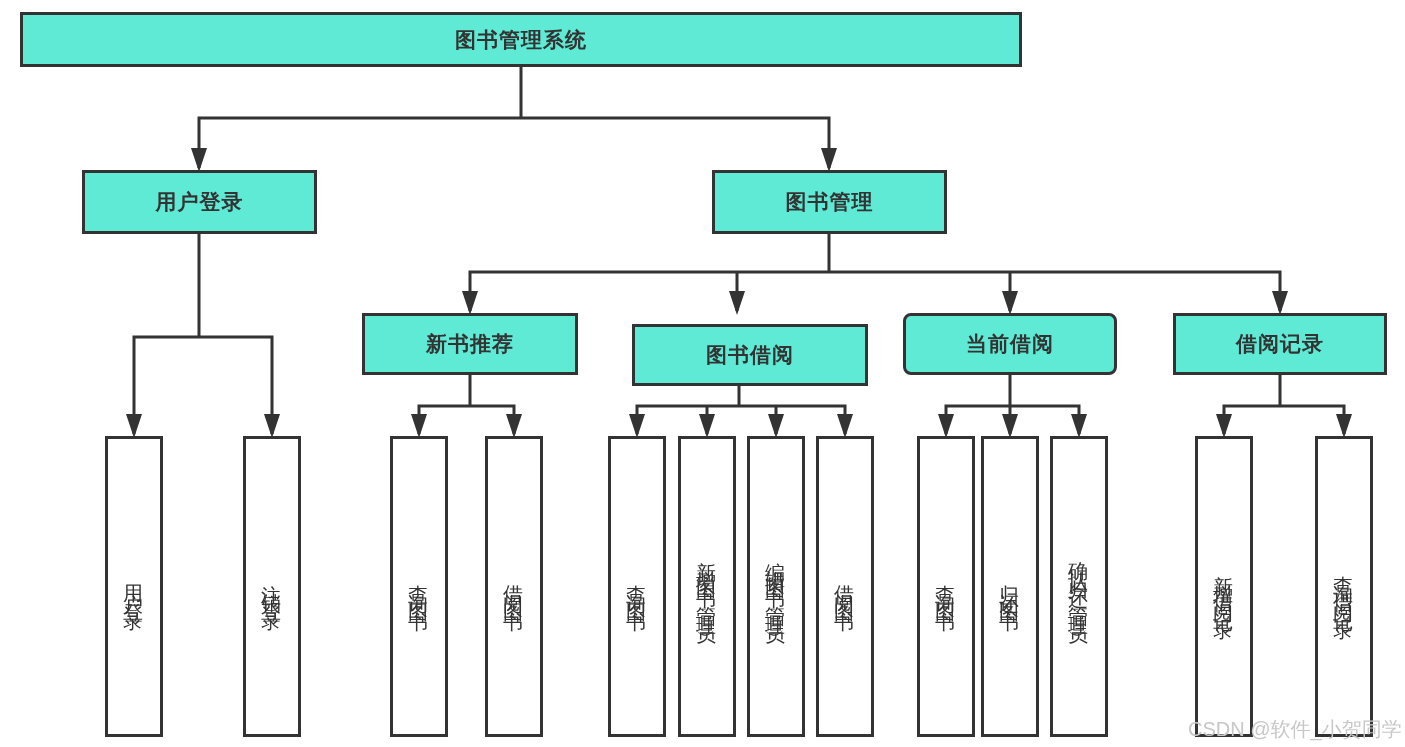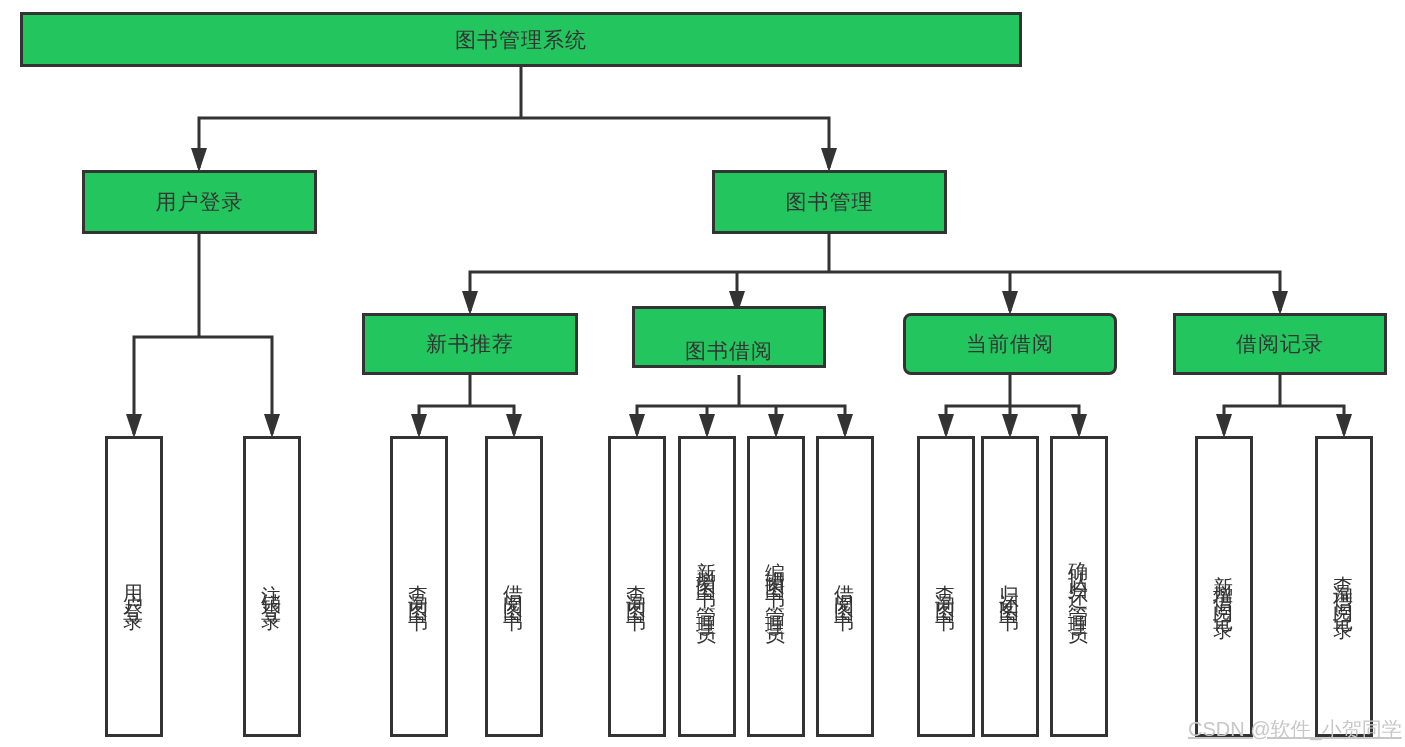--- a/index.html
+++ b/index.html
@@ -7,44 +7,43 @@
     position:relative;
     width:1405px;height:747px;
     background:#fff;
     font-family:"Liberation Sans","DejaVu Sans",sans-serif;
     overflow:hidden;
   }
   #wires{position:absolute;left:0;top:0;z-index:1;}
   .hbox{
     position:absolute;z-index:2;
     box-sizing:border-box;
-    border:3px solid #333;background:#22c55e;
+    border:3px solid #333;background:#5eead4;
     display:flex;align-items:center;justify-content:center;
-    font-size:21px;color:#333;letter-spacing:1px;
+    font-size:21px;color:#333;letter-spacing:1px;font-weight:bold;
   }
   .vbox{
     position:absolute;z-index:2;
     box-sizing:border-box;
     width:58px;height:301px;top:436px;
     border:3px solid #333;background:#fff;
     display:flex;align-items:center;justify-content:center;
     font-size:20px;color:#333;
   }
   .vbox span{
     writing-mode:vertical-rl;
     text-orientation:mixed;
     letter-spacing:9px;
     white-space:nowrap;
   }
   .watermark{
     position:absolute;z-index:3;
     left:1188px;top:716px;
     font-size:20px;color:#c7c7c7;
     white-space:nowrap;
-    text-decoration:underline;
   }
 </style>
 </head>
 <body>
 
 <div id="app">
 
   <svg id="wires" width="1405" height="747" viewBox="0 0 1405 747">
     <g stroke="#333" stroke-width="3" fill="none">
       <path d="M521 67 V118 M197.5 118 H830.5 M199 118 V168 M829 118 V168"></path>
@@ -85,21 +84,21 @@
   <div class="hbox" style="left:82px;top:170px;width:235px;height:64px;">
     <span>用户登录</span>
   </div>
   <div class="hbox" style="left:712px;top:170px;width:235px;height:64px;">
     <span>图书管理</span>
   </div>
 
   <div class="hbox" style="left:362px;top:313px;width:216px;height:62px;align-items:center;">
     <span>新书推荐</span>
   </div>
-  <div class="hbox" style="left:632px;top:306px;width:194px;height:62px;align-items:flex-end;">
+  <div class="hbox" style="left:632px;top:324px;width:236px;height:62px;">
     <span>图书借阅</span>
   </div>
   <div class="hbox" style="left:903px;top:313px;width:214px;height:62px;border-radius:8px;">
     <span>当前借阅</span>
   </div>
   <div class="hbox" style="left:1173px;top:313px;width:214px;height:62px;">
     <span>借阅记录</span>
   </div>
 
   <div class="vbox" style="left:105px;">

